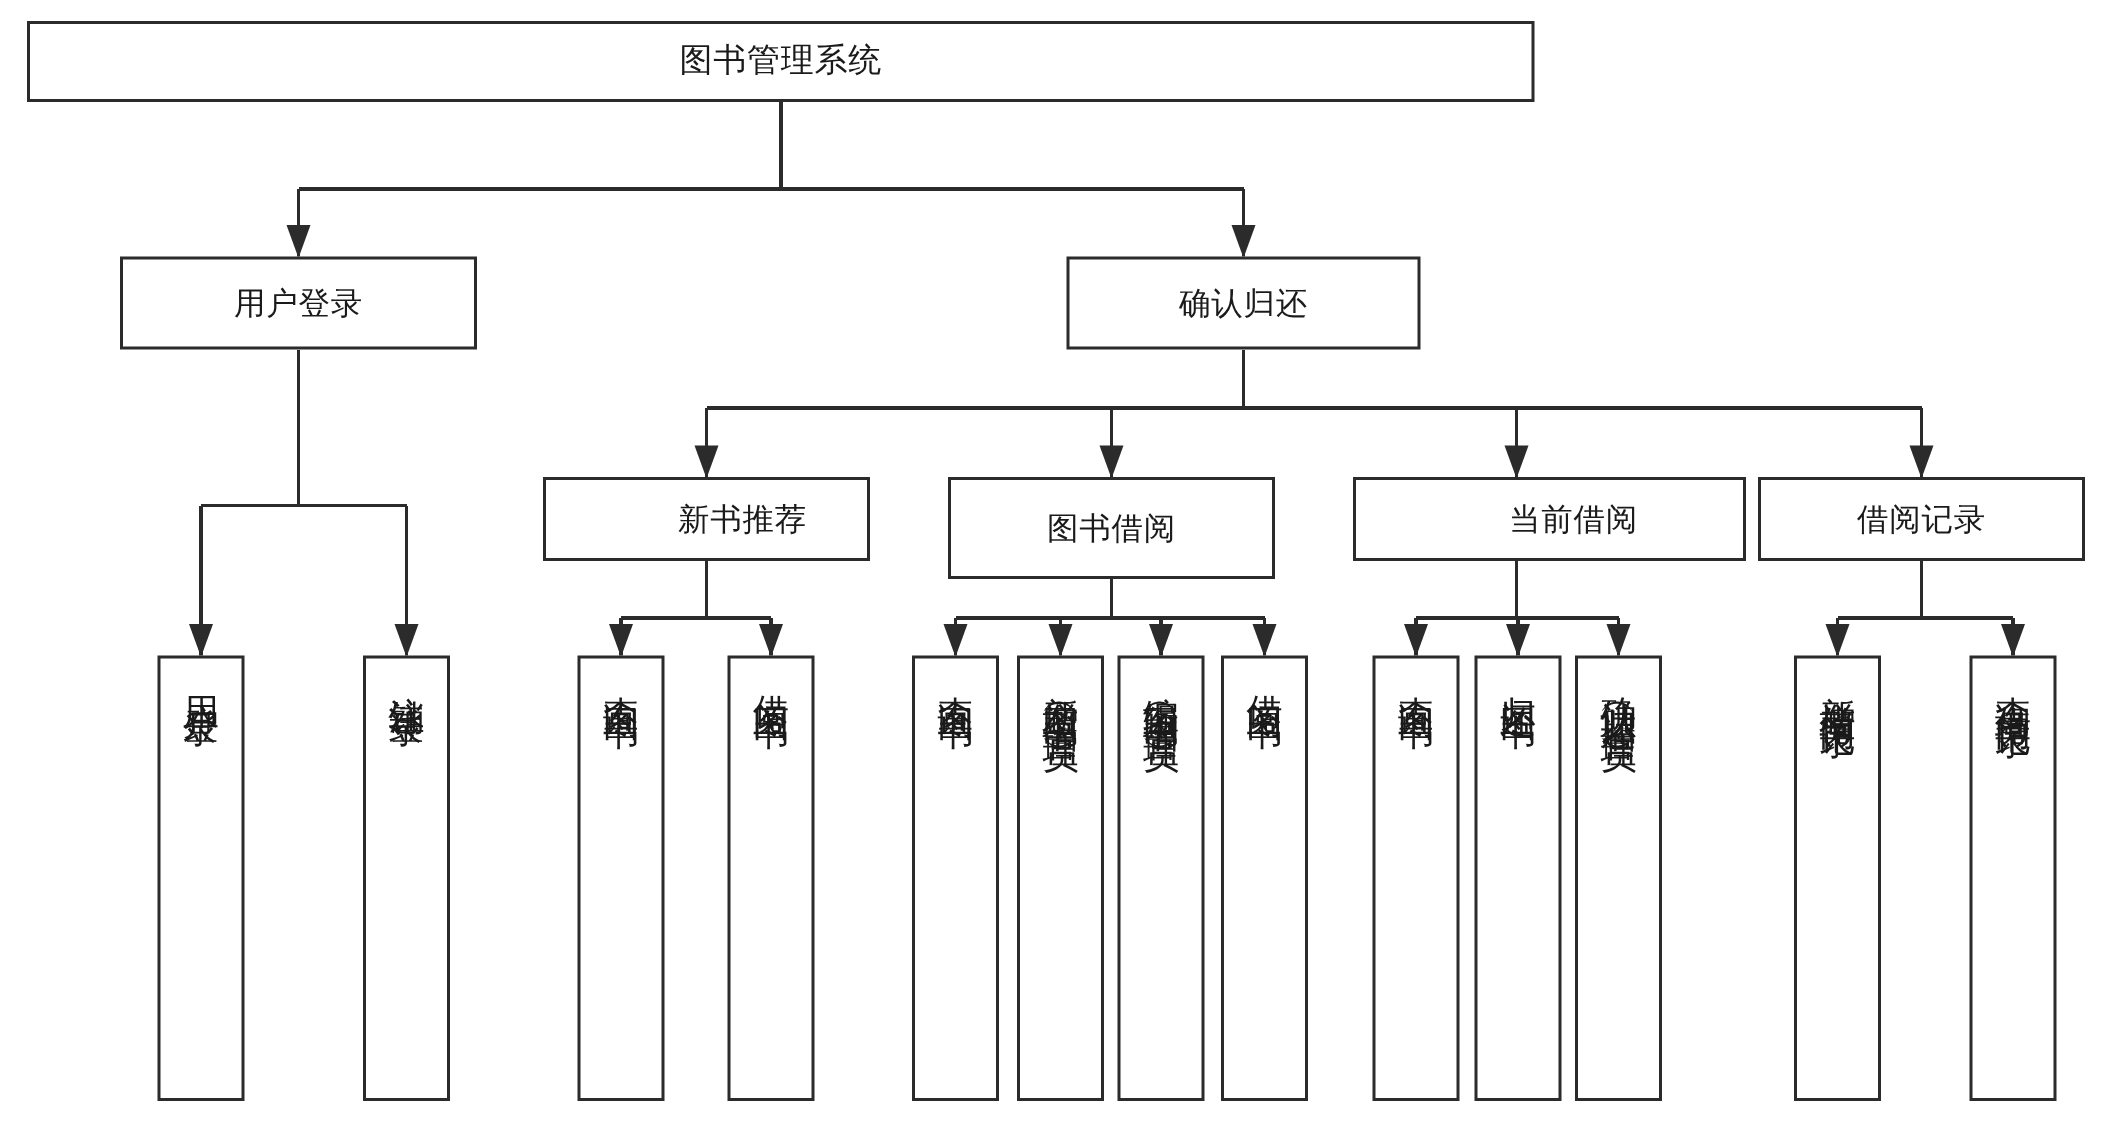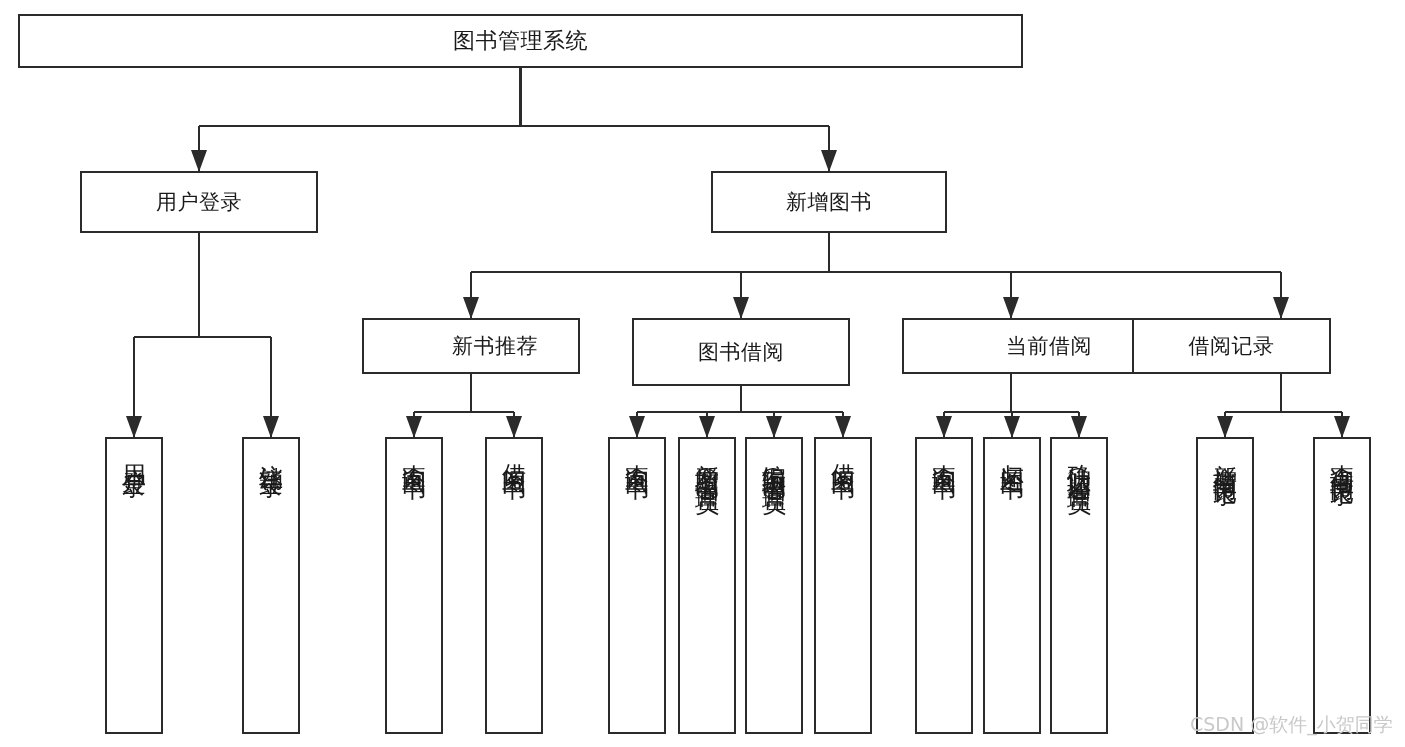--- a/index.html
+++ b/index.html
@@ -132,33 +132,33 @@
     </svg>
 
   <div class="node horiz root" id="n-root" style="left: 18px; top: 14px; width: 1005px; height: 54px;">
     <span class="lbl">图书管理系统</span>
   </div>
 
   <div class="node horiz" id="n-user-login" style="left: 80px; top: 171px; width: 238px; height: 62px;">
     <span class="lbl">用户登录</span>
   </div>
   <div class="node horiz" id="n-book-manage" style="left: 711px; top: 171px; width: 236px; height: 62px;">
-    <span class="lbl">新增图书</span>
+    <span class="lbl">确认归还</span>
   </div>
 
   <div class="node horiz" id="n-new-book-recommend" style="left: 362px; top: 318px; width: 218px; height: 56px; padding-left: 48px;">
     <span class="lbl">新书推荐</span>
   </div>
   <div class="node horiz" id="n-book-borrow" style="left: 632px; top: 318px; width: 218px; height: 68px;">
     <span class="lbl">图书借阅</span>
   </div>
   <div class="node horiz" id="n-current-borrow" style="left: 902px; top: 318px; width: 262px; height: 56px; padding-left: 32px;">
     <span class="lbl">当前借阅</span>
   </div>
-  <div class="node horiz" id="n-borrow-record" style="left: 1132px; top: 318px; width: 199px; height: 56px;">
+  <div class="node horiz" id="n-borrow-record" style="left: 1172px; top: 318px; width: 218px; height: 56px;">
     <span class="lbl">借阅记录</span>
   </div>
 
   <div class="node vert" id="n-leaf-user-login" style="left: 105px; top: 437px; width: 58px; height: 297px;">
     <span class="lbl">用户登录</span>
   </div>
   <div class="node vert" id="n-leaf-logout" style="left: 242px; top: 437px; width: 58px; height: 297px;">
     <span class="lbl">注销登录</span>
   </div>
   <div class="node vert" id="n-leaf-query-book-1" style="left: 385px; top: 437px; width: 58px; height: 297px;">
@@ -188,14 +188,13 @@
   <div class="node vert" id="n-leaf-confirm-return" style="left: 1050px; top: 437px; width: 58px; height: 297px;">
     <span class="lbl">确认归还（管理员）</span>
   </div>
   <div class="node vert" id="n-leaf-add-record" style="left: 1196px; top: 437px; width: 58px; height: 297px;">
     <span class="lbl">新增借阅记录</span>
   </div>
   <div class="node vert" id="n-leaf-query-record" style="left: 1313px; top: 437px; width: 58px; height: 297px;">
     <span class="lbl">查询借阅记录</span>
   </div>
 
-  <div class="watermark" id="wm" style="left: 1190px; top: 712px;">CSDN @软件_小贺同学</div>
 </div>
 
 </body></html>

